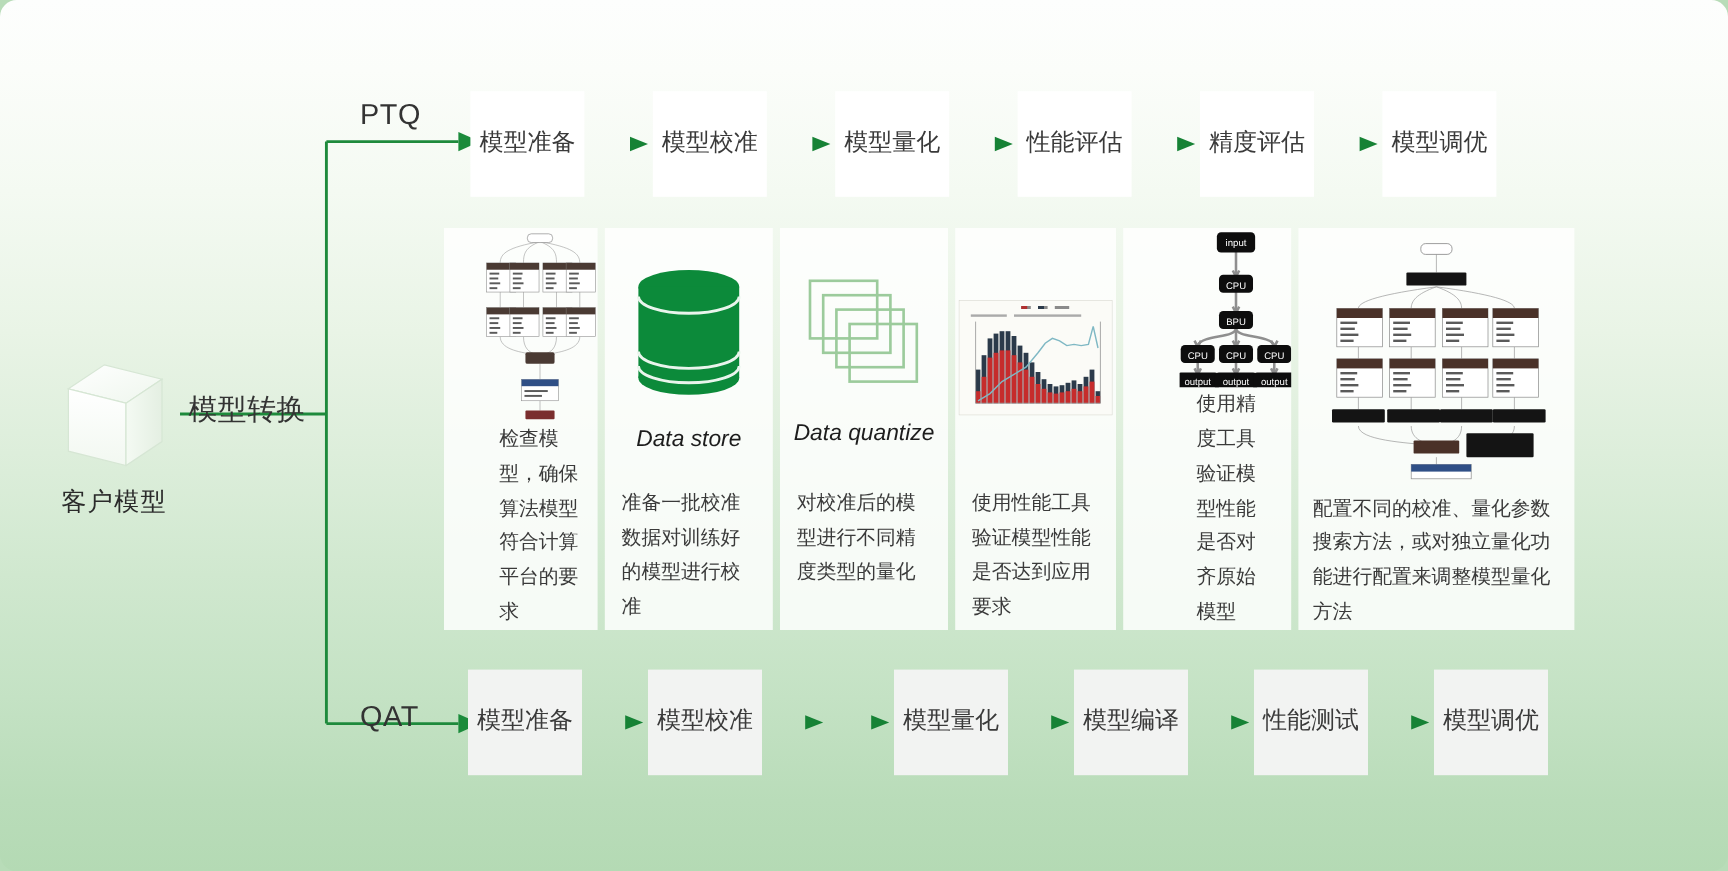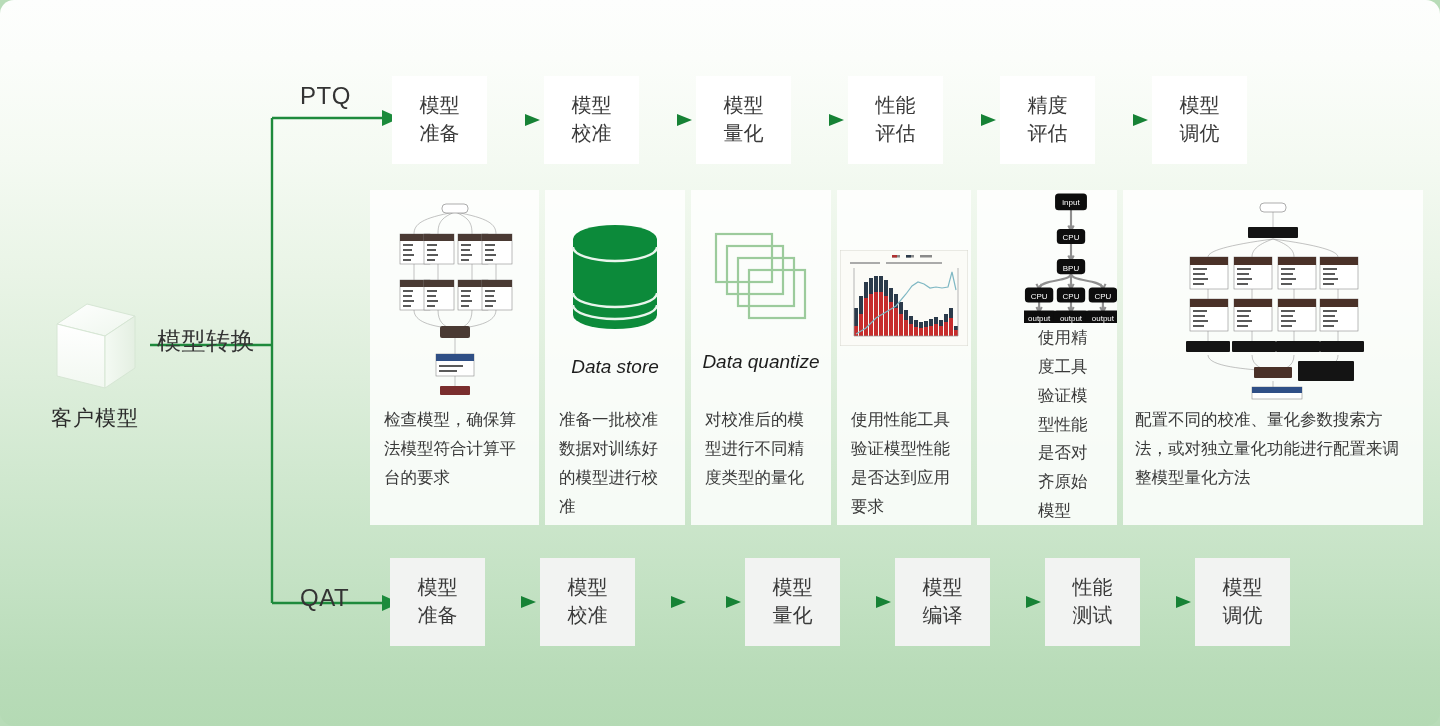--- a/index.html
+++ b/index.html
@@ -48,21 +48,21 @@
   #label-convert { left: 157px; top: 325px; text-align: center; }
   #label-ptq     { left: 300px; top: 82px; }
   #label-qat     { left: 300px; top: 552px; margin-top: 32px; }
 
   
   .row { position: absolute; display: flex; align-items: center; }
   #row-ptq { left: 392px; top: 76px; }
   #row-qat { left: 390px; top: 558px; }
 
   .pbox {
-    display: flex; flex-direction: column;
+    display: flex; 
     align-items: center; justify-content: center;
     font-size: 20px; line-height: 1.38;
     color: #3a3a3a;
     width: 95px; height: 88px;
     flex: 0 0 auto;
   }
   .pbox span { display: block; white-space: nowrap; }
   #row-ptq .pbox { background: #ffffff; }
   #row-qat .pbox { background: #f2f3f2; }
 
@@ -88,26 +88,26 @@
     overflow: hidden;
   }
   .card .thumb-caption {
     font-size: 19px; color: #1d1d1d; text-align: left;
     line-height: 1.25; margin-top: 8px; font-style: italic;
   }
   .card .desc {
     font-size: 16.5px; line-height: 1.75; color: #3a3a3a;
     padding: 0 14px;
   }
-  .w1 { width: 169px; }
+  .w1 { width: 128px; padding-left: 32px; }
   .w2 { width: 140px; }
   .w3 { width: 140px; }
   .w4 { width: 134px; }
   .w5 { width: 140px; padding-left: 47px; }
-  .w6 { width: 300px; }
+  .w6 { width: 230px; justify-content: space-between; }
   .w6 .desc { padding: 0 12px; }
 
   .nn-svg, .pipe-svg, .chart-svg, .db-svg, .layers-svg { display: block; }
 </style>
 </head>
 <body>
 
 <div id="stage">
 
   <div id="cube-wrap">

